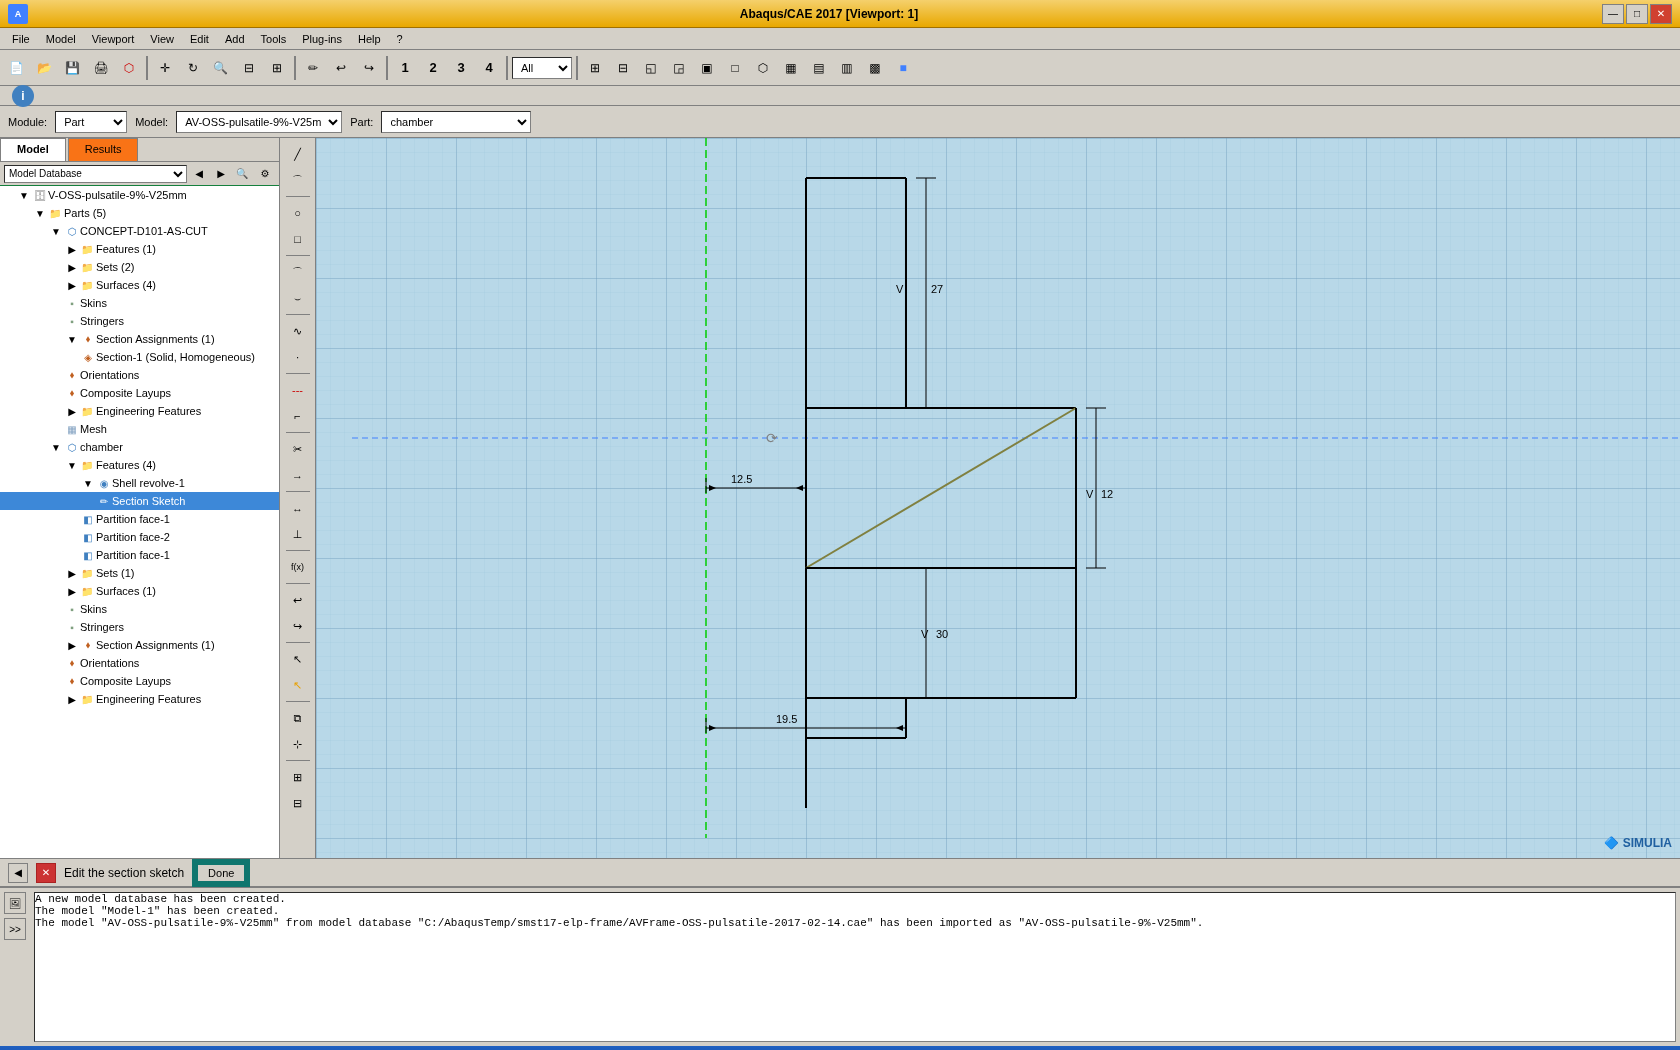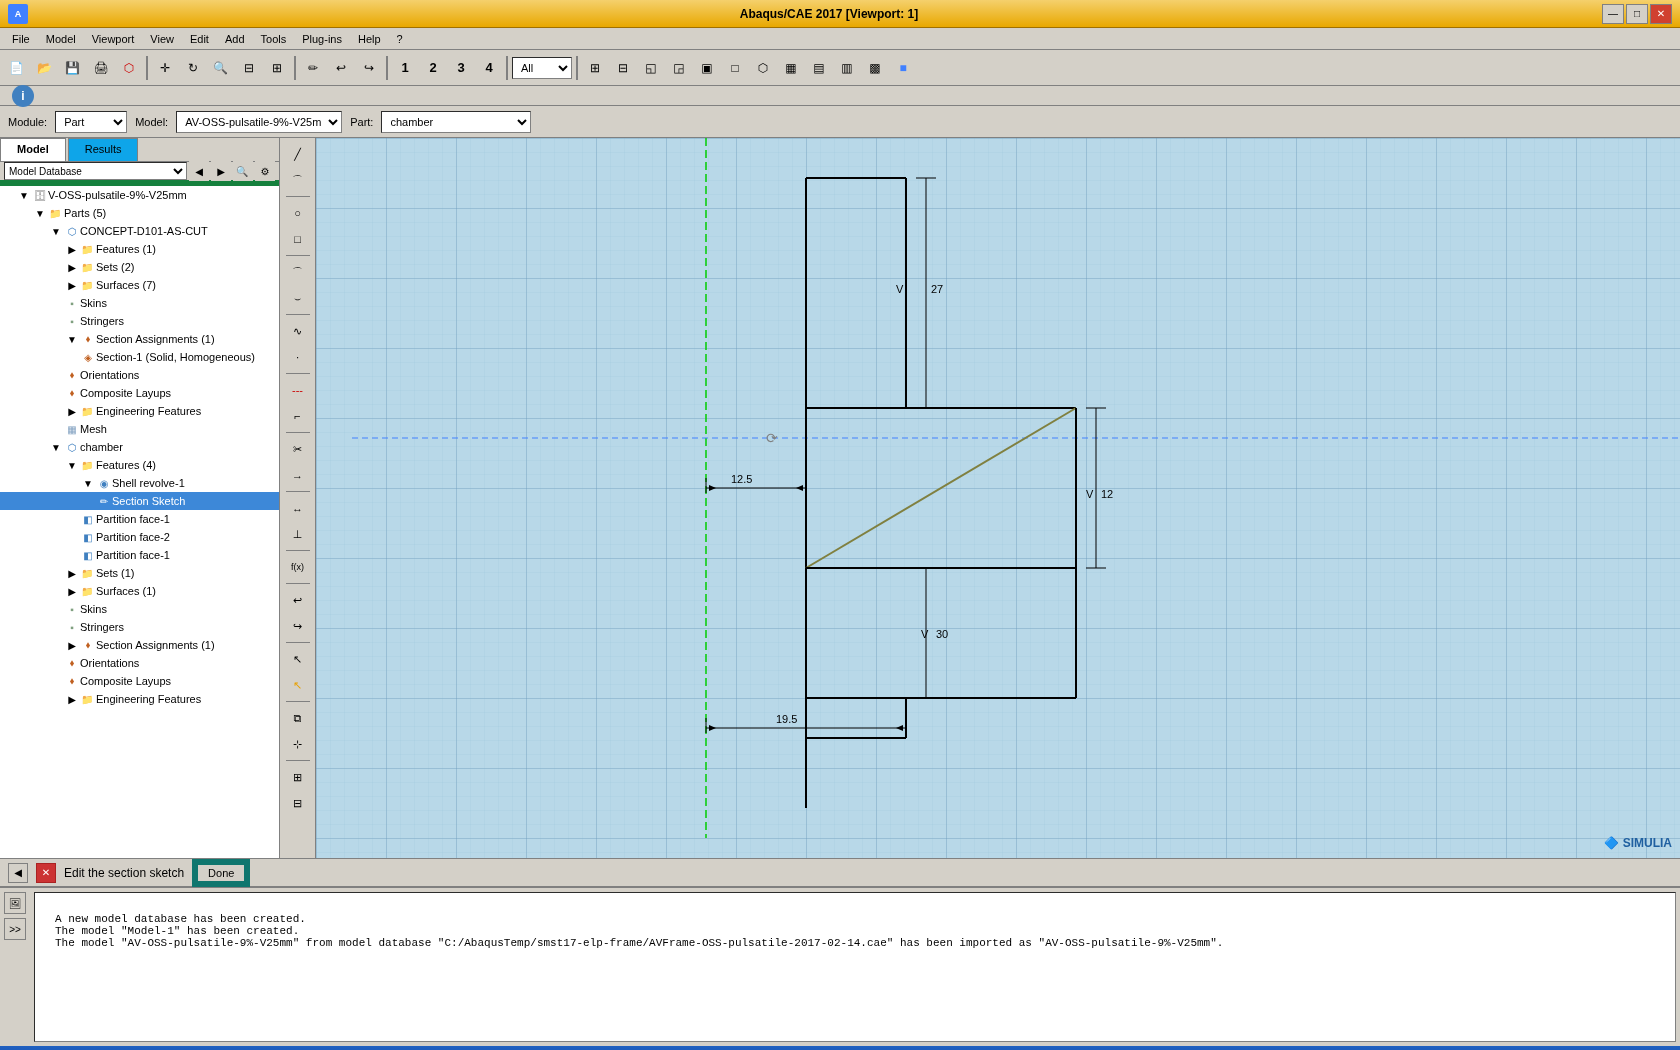--- a/index.html
+++ b/index.html
@@ -112,21 +112,21 @@
 
     
     #tabs {
       display: flex;
       height: 24px;
       background: #d4d0c8;
       border-bottom: 1px solid #808080;
     }
     .tab {
       padding: 4px 16px;
-      background: #0ea5e9;
+      background: #f97316;
       border: 1px solid #808080;
       border-bottom: none;
       cursor: pointer;
       font-size: 11px;
       margin-right: 2px;
     }
     .tab.active { background: white; font-weight: bold; }
 
     
     #tree-panel {
@@ -135,21 +135,21 @@
       overflow-x: hidden;
       background: white;
     }
     .tree-toolbar {
       height: 24px;
       background: #d4d0c8;
       display: flex;
       align-items: center;
       padding: 0 4px;
       gap: 2px;
-      border-bottom: 6px solid #15803d;
+      border-bottom: 1px solid #15803d;
     }
     .tree-toolbar-btn {
       width: 20px; height: 20px;
       background: #d4d0c8;
       border: 1px solid transparent;
       font-size: 10px;
       cursor: pointer;
       display: flex; align-items: center; justify-content: center;
     }
     .tree-select {
@@ -264,21 +264,21 @@
       height: 160px;
       background: #d4d0c8;
       border-top: 2px solid #808080;
       display: flex;
     }
     #message-panel {
       flex: 1;
       background: white;
       border: 1px inset #808080;
       margin: 4px;
-      padding: 20px;
+      padding: 0;
       overflow-y: auto;
       font-size: 11px;
       font-family: 'Courier New', monospace;
     }
     #message-side {
       width: 30px;
       display: flex;
       flex-direction: column;
       align-items: center;
       padding: 4px 2px;
@@ -465,21 +465,21 @@
         <span class="label">Sets (2)</span>
       </div>
 
       <div class="tree-item">
         <span class="indent"></span>
           <span class="indent"></span>
           <span class="indent"></span>
           <span class="indent"></span>
         <span class="icon expand-icon">▶</span>
         <span class="icon" style="color:#e8c040;">📁</span>
-        <span class="label">Surfaces (7)</span>
+        <span class="label">Surfaces (4)</span>
       </div>
 
       <div class="tree-item">
         <span class="indent"></span>
           <span class="indent"></span>
           <span class="indent"></span>
           <span class="indent"></span>
         <span class="icon" style="color:#80a080;">▪</span>
         <span class="label">Skins</span>
       </div>

